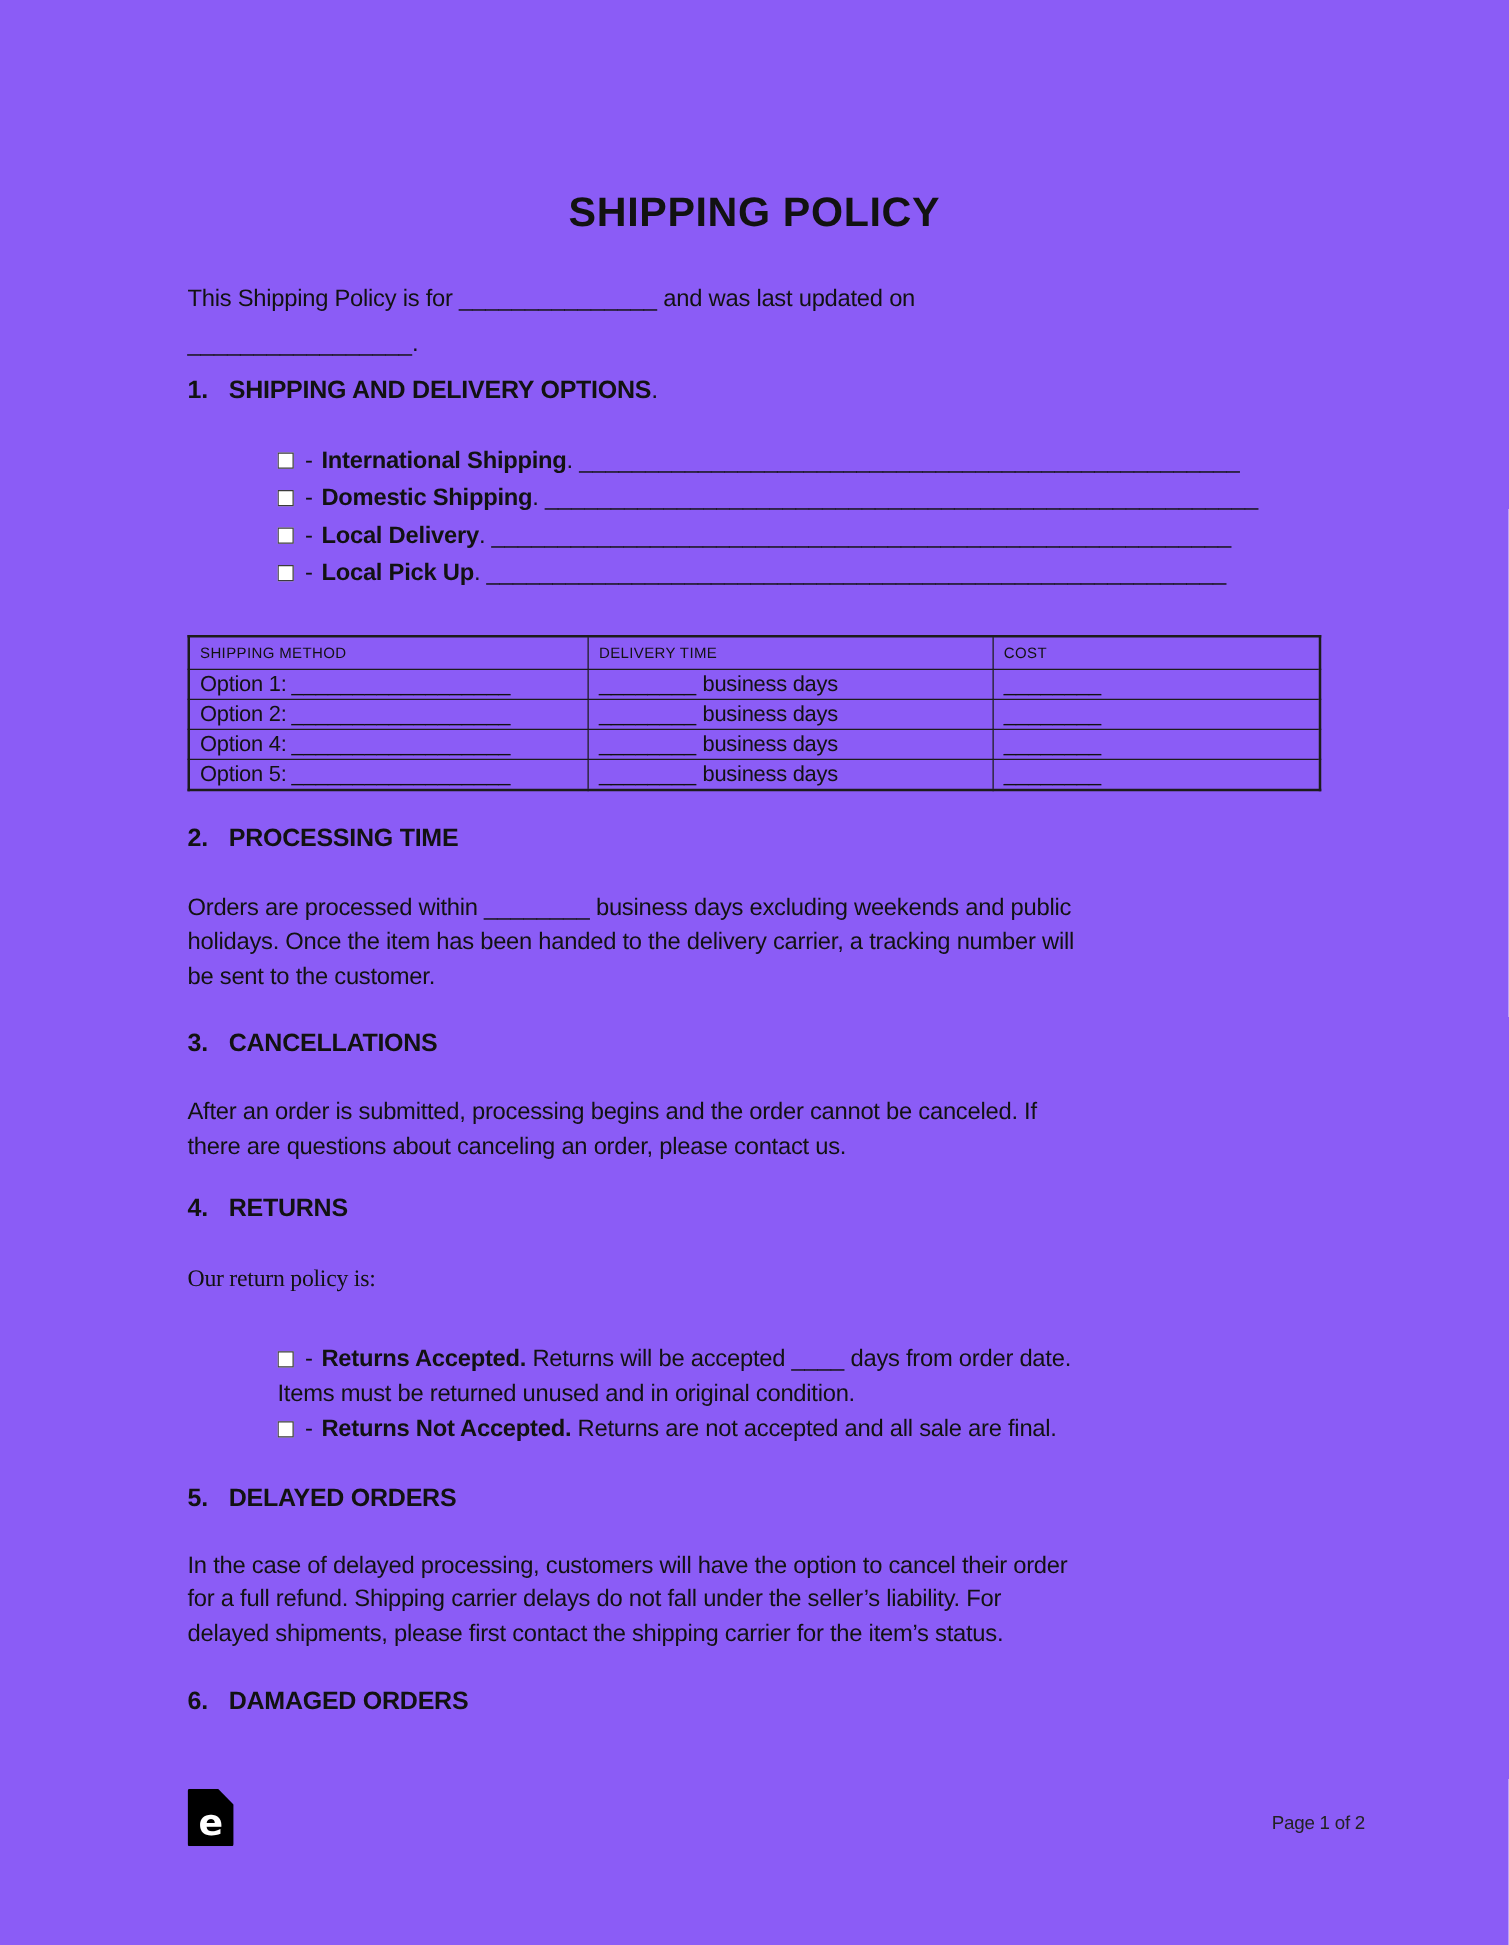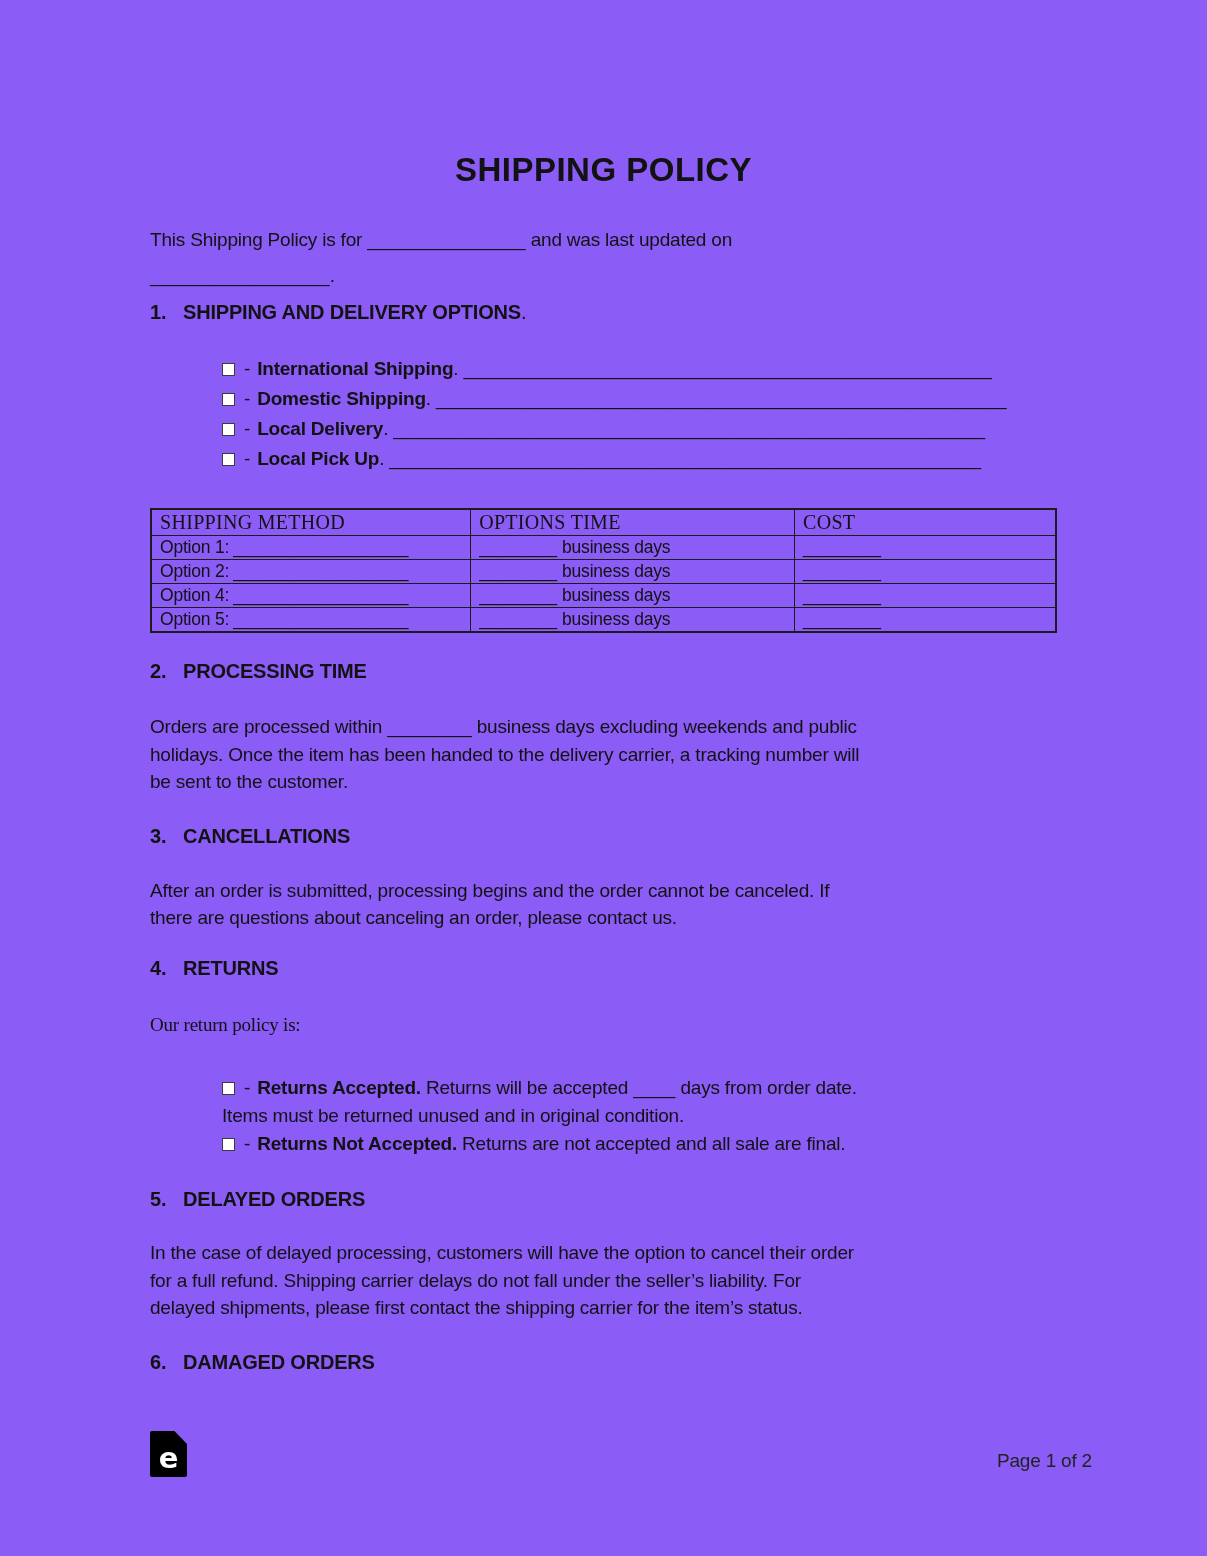--- a/index.html
+++ b/index.html
@@ -59,21 +59,21 @@
     table-layout:fixed;
   }
   .policy-table th,.policy-table td{
     border:1px solid #1c1c1c;
     text-align:left;
     font-weight:normal;
     padding:1px 8px;
     white-space:nowrap;overflow:hidden;
     box-sizing:border-box;
   }
-  .policy-table th{height:26px;font-size:20px;letter-spacing:0.3px;font-family:Liberation Serif, serif;}
+  .policy-table th{height:26px;font-size:12px;letter-spacing:0.3px;}
   .policy-table td{height:23px;}
   .col-method{width:302px;} .col-time{width:306px;} .col-cost{width:247px;}
   .cell-blank{margin-left:4px;}
   .time-blank{margin-right:5px;}
 
   .para{font-size:19px;line-height:27.5px;}
   .para div{white-space:nowrap;}
 
   .ret-opt{
     margin-left:72px;width:835px;
@@ -94,21 +94,21 @@
     clip-path:polygon(0 0,100% 100%,0 100%);
   }
   .logo-letter{
     position:absolute;left:0;right:0;top:8px;bottom:0;
     display:flex;align-items:center;justify-content:center;
     color:#fff;font-weight:bold;font-size:29px;
     font-family:"DejaVu Sans",sans-serif;
   }
   .footer-page{
     position:absolute;top:1450px;right:115px;
-    font-size:19px;color:#222;white-space:nowrap;
+    font-size:15px;color:#222;white-space:nowrap;
   }
 </style>
 </head>
 <body>
 
 <div class="page">
 
   <h1 class="doc-title">SHIPPING POLICY</h1>
 
   <div class="intro">
@@ -136,21 +136,21 @@
     </div>
     <div class="cb-line">
       <span class="checkbox"></span><span class="cb-dash">-</span><span class="cb-label">Local Pick Up</span><span class="sp-r">.</span><span class="blank">________________________________________________________</span>
     </div>
   </div>
 
   <table class="policy-table">
     <thead>
       <tr>
         <th class="col-method">SHIPPING METHOD</th>
-        <th class="col-time">OPTIONS TIME</th>
+        <th class="col-time">DELIVERY TIME</th>
         <th class="col-cost">COST</th>
       </tr>
     </thead>
     <tbody>
       <tr>
         <td><span>Option 1:</span><span class="blank cell-blank">__________________</span></td>
         <td><span class="blank time-blank">________</span><span>business days</span></td>
         <td><span class="blank">________</span></td>
       </tr>
       <tr>

